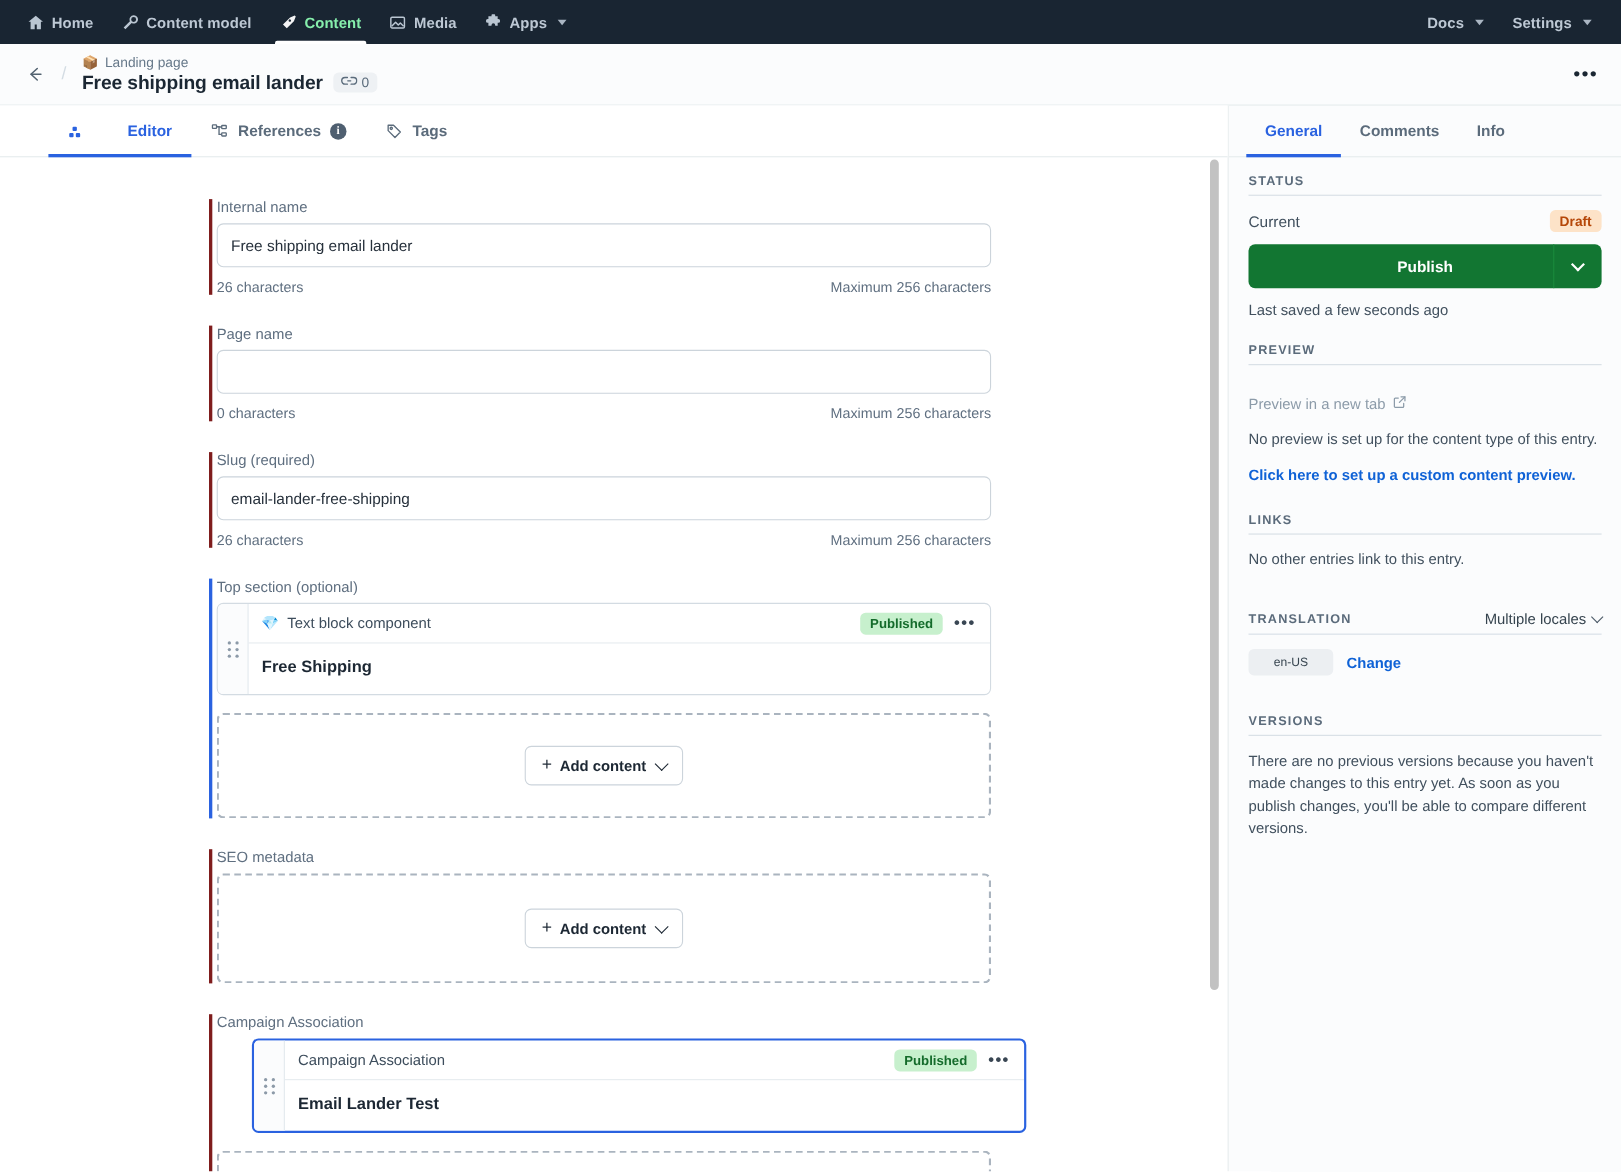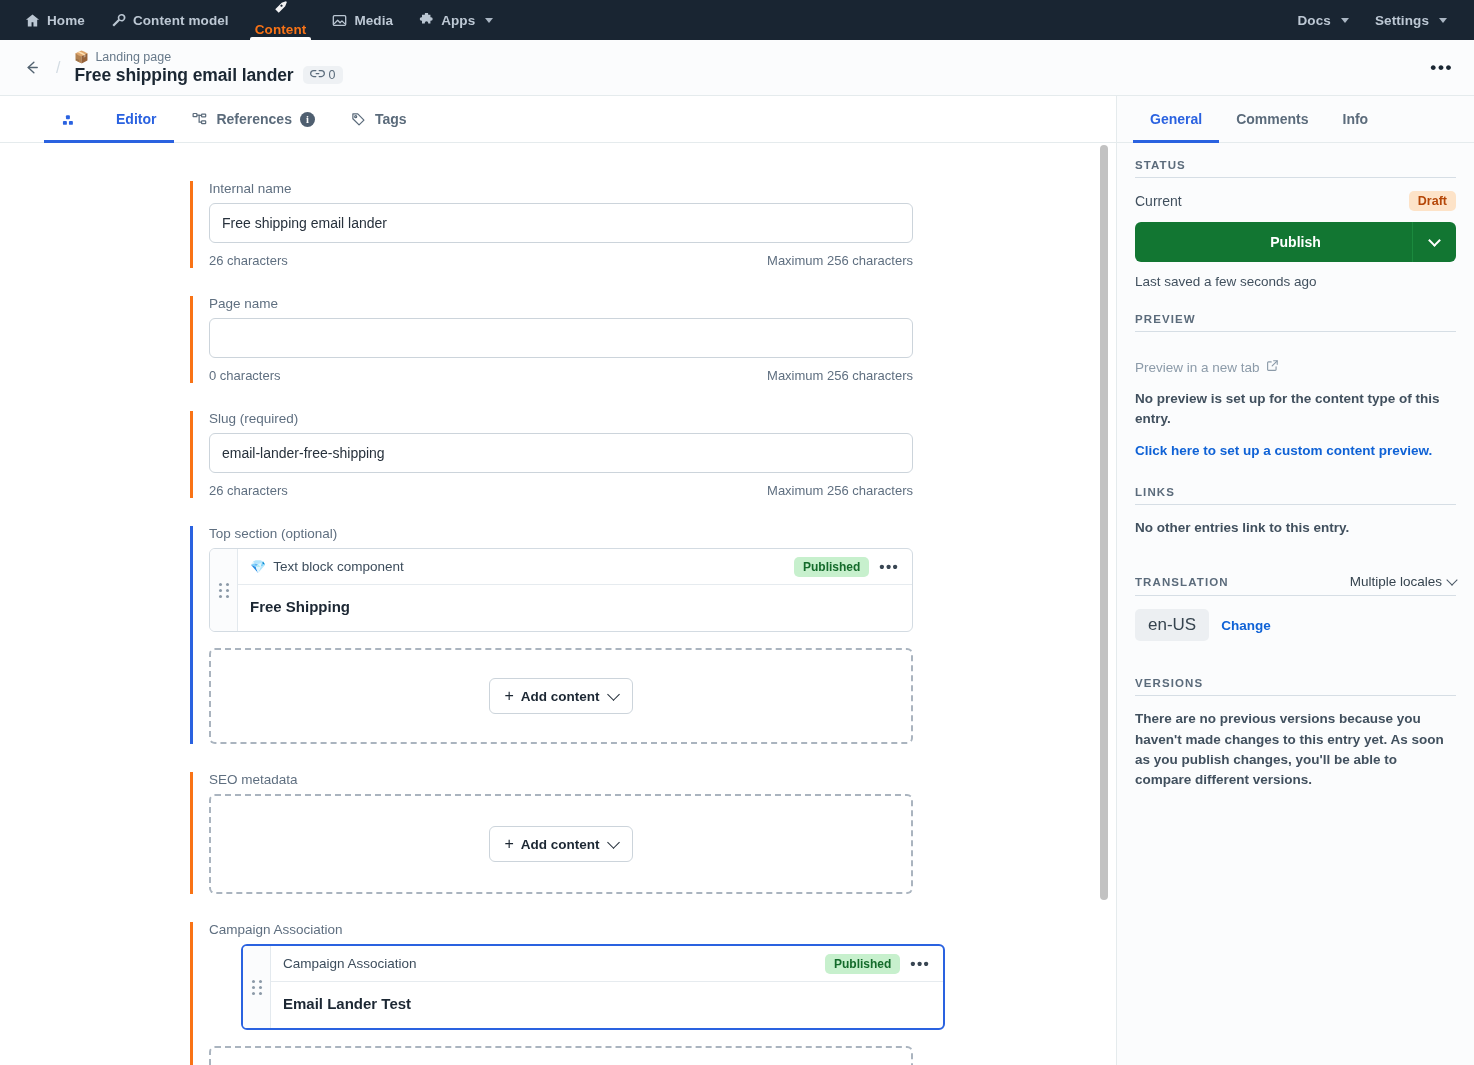--- a/index.html
+++ b/index.html
@@ -18,21 +18,21 @@
     color: #c3cfdb; font-size: 13.5px;
     position: relative;
   }
   .nav-left { display: flex; align-items: stretch; }
   .nav-right { margin-left: auto; display: flex; align-items: stretch; }
   .nav-item {
     display: flex; align-items: center; gap: 7px;
     padding: 0 13px; cursor: pointer; position: relative;
     font-weight: 700; color: #bdc8d4; letter-spacing: .1px;
   }
-  .nav-item.active { color: #f97316; flex-direction: column; }
+  .nav-item.active { color: #86efac; }
   .nav-item.active::after {
     content: ""; position: absolute; left: 8px; right: 8px; bottom: 0;
     height: 3px; background: #fff; border-radius: 2px 2px 0 0;
   }
   .nav-item .ic { width: 15px; height: 15px; display: inline-block; opacity: .95; }
   .nav-item .ic svg { display: block; width: 15px; height: 15px; }
   .caret { width: 0; height: 0; border-left: 4.5px solid transparent;
            border-right: 4.5px solid transparent; border-top: 5px solid #aab6c3;
            margin-left: 3px; }
 
@@ -81,21 +81,21 @@
   .info-dot {
     width: 15px; height: 15px; border-radius: 50%; background: #4f5f70; color: #fff;
     font-size: 10.5px; font-weight: 700; display: flex; align-items: center;
     justify-content: center; font-family: "Liberation Serif", serif;
   }
 
   
   .form-scroll { flex: 1; overflow: hidden; position: relative; padding-top: 38px; }
   .form-col { width: 720px; margin-left: 190px; }
 
-  .field { margin-bottom: 28px; padding-left: 16px; border-left: 3px solid #f97316; }
+  .field { margin-bottom: 28px; padding-left: 4px; border-left: 3px solid #7f1d1d; }
   .field.accent { border-left-color: #2a62e0; }
   .field-label { font-size: 13.5px; color: #5f6f80; margin-bottom: 7px; }
   .text-input {
     width: 704px; height: 40px; border: 1px solid #ccd4db; border-radius: 6px;
     background: #fff; font-size: 14px; color: #27313c; padding: 0 12px;
     font-family: "Liberation Sans", sans-serif; outline: none;
   }
   .meta-row { display: flex; justify-content: space-between; width: 704px;
               margin-top: 10px; font-size: 13px; color: #5f6f80; }
 
@@ -185,27 +185,27 @@
             transform: rotate(45deg); margin-bottom: 4px; }
   .saved-txt { font-size: 13.5px; color: #41505e; margin: 12px 0 24px; }
 
   .preview-btn {
     width: 100%; height: 40px; border: 1px solid #d2dae1; border-radius: 6px; background: #fbfcfd;
     color: #7a8894; font-size: 14px; display: flex; align-items: center; justify-content: center;
     cursor: pointer; font-family: "Liberation Sans", sans-serif;
   }
   .link-line { margin-top: 14px; font-size: 13.5px; color: #8c9ba9; display: inline-flex;
                align-items: center; gap: 6px; cursor: pointer; }
-  .para { font-size: 13.5px; color: #41505e; line-height: 1.5; margin-top: 13px; font-weight: bold; }
+  .para { font-size: 13.5px; color: #41505e; line-height: 1.5; margin-top: 13px; }
   .link-blue { display: block; font-size: 13.5px; color: #0f62d6; font-weight: 700;
                margin-top: 14px; cursor: pointer; }
   .sec-gap { height: 28px; }
   .sec-gap-lg { height: 36px; }
   .locale-row { display: flex; align-items: center; gap: 12px; }
-  .locale-chip { background: #eceff2; border-radius: 5px; padding: 6px 13px; font-size: 17px;
+  .locale-chip { background: #eceff2; border-radius: 5px; padding: 6px 23px; font-size: 11px;
                  color: #36444f; }
   .change-link { font-size: 13.5px; color: #0f62d6; font-weight: 700; cursor: pointer; }
 </style>
 </head>
 <body>
 
 <div class="topnav">
   <div class="nav-left">
 
     <div class="nav-item">

